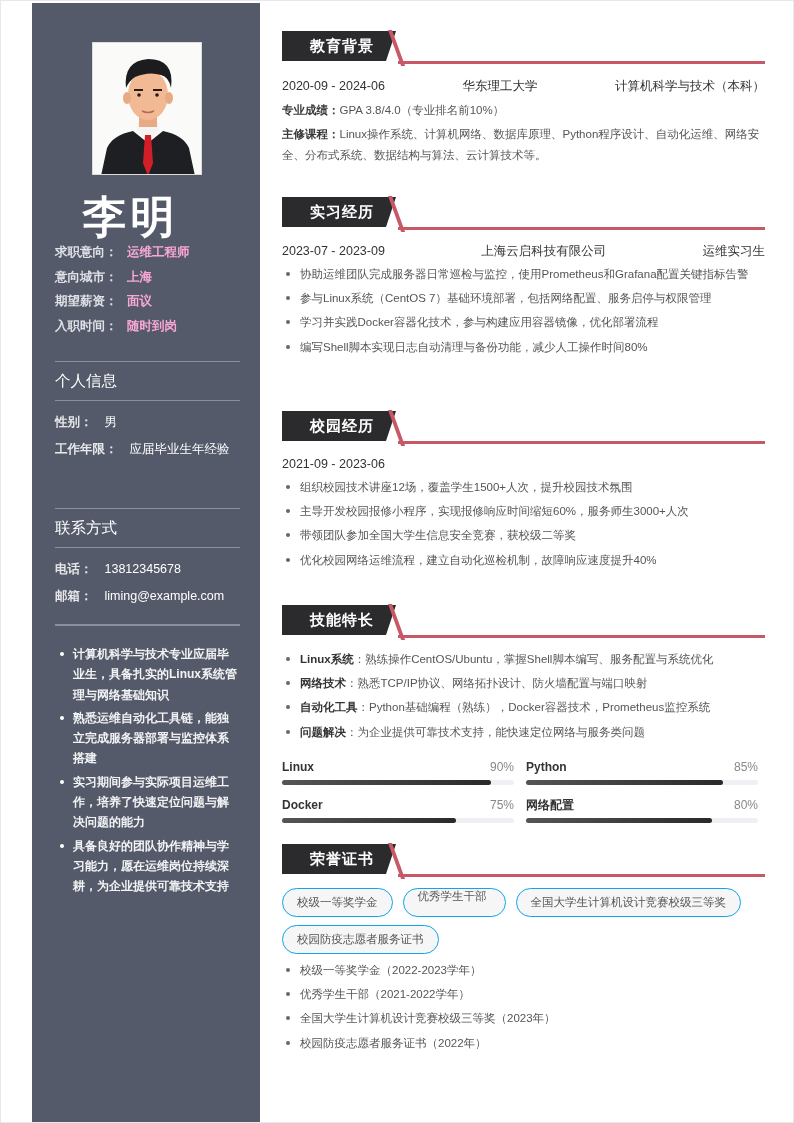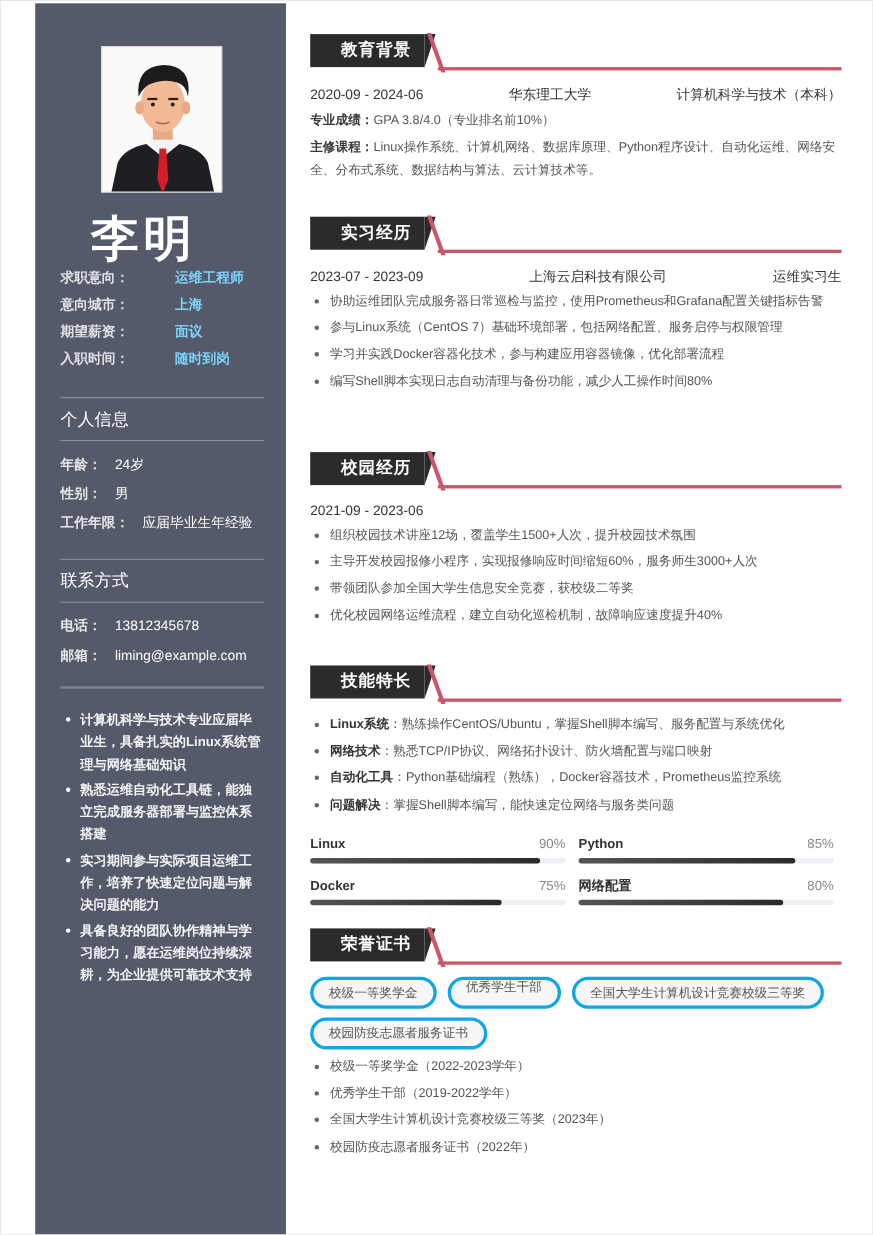--- a/index.html
+++ b/index.html
@@ -8,21 +8,21 @@
 
   .page { position: absolute; left: 0; top: 0; width: 794px; height: 1123px; border: 1px solid #e6e8ea; }
 
   
   .sidebar { position: absolute; left: 31px; top: 2px; width: 228px; height: 1119px; background: #545a69; color: #fff; }
   .photo { position: absolute; left: 60px; top: 39px; width: 110px; height: 133px; background: #fafaf8; border: 1px solid #ddd; overflow: hidden; }
   .name { position: absolute; left: 0; width: 197px; top: 185px; text-align: center; font-size: 44px; font-weight: bold; letter-spacing: 4px; color: #ffffff; }
   .intent { position: absolute; left: 23px; top: 237px; }
   .kv-row { display: flex; font-size: 12.5px; font-weight: bold; line-height: 24.5px; color: #f2f2f2; }
   .kv-row .k { color: #dfe1e6; width: 72px; }
-  .kv-row .v { color: #7dd3fc; margin-left: 32px; }
+  .kv-row .v { color: #f9a8d4; }
 
   .side-sec { position: absolute; left: 23px; width: 185px; }
   .side-sec .top-line { height: 1px; background: #8a8f9b; }
   .side-sec .title { font-size: 15.5px; font-weight: normal; color: #fff; padding: 9px 0 8px 0; }
   .side-sec .bot-line { height: 1px; background: #8a8f9b; margin-bottom: 8px; }
   .side-kv { display: flex; font-size: 12.5px; line-height: 26.5px; color: #fff; }
   .side-kv .k { font-weight: bold; color: #e6e7ea; margin-right: 12px; }
   .side-kv .v { color: #fff; }
 
   .eval-list { list-style: none; padding-top: 10px; }
@@ -49,21 +49,21 @@
   .bul li b { color: #333; }
 
   .skills-grid { display: grid; grid-template-columns: 232px 232px; column-gap: 18px; row-gap: 6px; margin-top: 17px; gap: 12px; }
   .skill .top { display: flex; justify-content: space-between; font-size: 12px; line-height: 16px; }
   .skill .nm { font-weight: bold; color: #333; }
   .skill .pc { color: #888; }
   .skill .track { margin-top: 5px; height: 5px; background: #eef0f3; border-radius: 3px; position: relative; }
   .skill .fill { position: absolute; left: 0; top: 0; height: 5px; border-radius: 3px; background: linear-gradient(90deg, #555 0%, #2a2a2a 100%); }
 
   .tags { display: flex; flex-wrap: wrap; gap: 8px 10px; margin-top: 4px; }
-  .tag { border: 3px solid #0ea5e9; border-radius: 16px; background: #f6f6f6; font-size: 11.5px; color: #555; height: 29px; display: flex; align-items: center; padding: 0 14px; }
+  .tag { border: 1px solid #0ea5e9; border-radius: 16px; background: #f6f6f6; font-size: 11.5px; color: #555; height: 29px; display: flex; align-items: center; padding: 0 14px; }
   .tag.narrow { width: 103px; line-height: 13px; align-items: flex-start; padding-top: 1px; white-space: normal; overflow: hidden; }
 </style>
 </head>
 <body>
 
 <div class="page">
 
   <aside class="sidebar">
     <div class="photo">
       <svg width="110" height="133" viewBox="0 0 110 133">
@@ -103,24 +103,20 @@
         <span class="k">入职时间：</span>
         <span class="v">随时到岗</span>
       </div>
     </div>
 
     <div class="side-sec" style="top:358px;">
       <div class="top-line"></div>
       <div class="title">个人信息</div>
       <div class="bot-line"></div>
       <div class="side-kv">
-        <span class="k">年龄：</span>
-        <span class="v">24岁</span>
-      </div>
-      <div class="side-kv">
         <span class="k">性别：</span>
         <span class="v">男</span>
       </div>
       <div class="side-kv">
         <span class="k">工作年限：</span>
         <span class="v">应届毕业生年经验</span>
       </div>
     </div>
 
     <div class="side-sec" style="top:505px;">
@@ -209,21 +205,21 @@
     <section style="position:absolute; top:604px; left:0; width:483px;">
       <div class="sec-head">
         <div class="label">技能特长</div>
         <div class="slash"></div>
         <div class="rule"></div>
       </div>
       <ul class="bul" style="margin-top:12px;">
         <li><b>Linux系统</b><span>：熟练操作CentOS/Ubuntu，掌握Shell脚本编写、服务配置与系统优化</span></li>
         <li><b>网络技术</b><span>：熟悉TCP/IP协议、网络拓扑设计、防火墙配置与端口映射</span></li>
         <li><b>自动化工具</b><span>：Python基础编程（熟练），Docker容器技术，Prometheus监控系统</span></li>
-        <li><b>问题解决</b><span>：掌握Shell脚本编写，能快速定位网络与服务类问题</span></li>
+        <li><b>问题解决</b><span>：为企业提供可靠技术支持，能快速定位网络与服务类问题</span></li>
       </ul>
       <div class="skills-grid">
         <div class="skill">
           <div class="top">
               <span class="nm">Linux</span>
               <span class="pc">90%</span>
             </div>
           <div class="track">
               <div class="fill" style="width:90%;"></div>
             </div>
@@ -265,20 +261,20 @@
         <div class="rule"></div>
       </div>
       <div class="tags" style="margin-top:12px;">
         <span class="tag">校级一等奖学金</span>
         <span class="tag narrow">优秀学生干部</span>
         <span class="tag">全国大学生计算机设计竞赛校级三等奖</span>
         <span class="tag">校园防疫志愿者服务证书</span>
       </div>
       <ul class="bul" style="margin-top:6px;">
         <li>校级一等奖学金（2022-2023学年）</li>
-        <li>优秀学生干部（2019-2022学年）</li>
+        <li>优秀学生干部（2021-2022学年）</li>
         <li>全国大学生计算机设计竞赛校级三等奖（2023年）</li>
         <li>校园防疫志愿者服务证书（2022年）</li>
       </ul>
     </section>
 
   </main>
 </div>
 
 </body></html>

